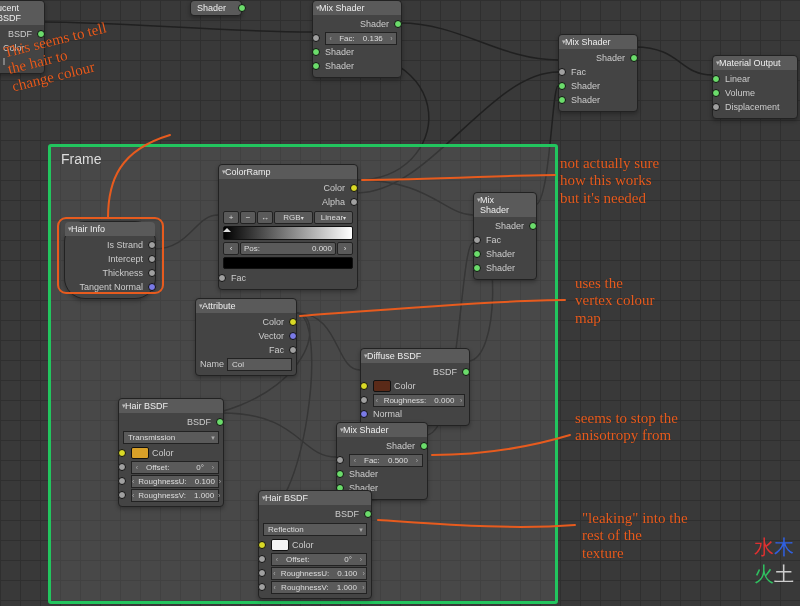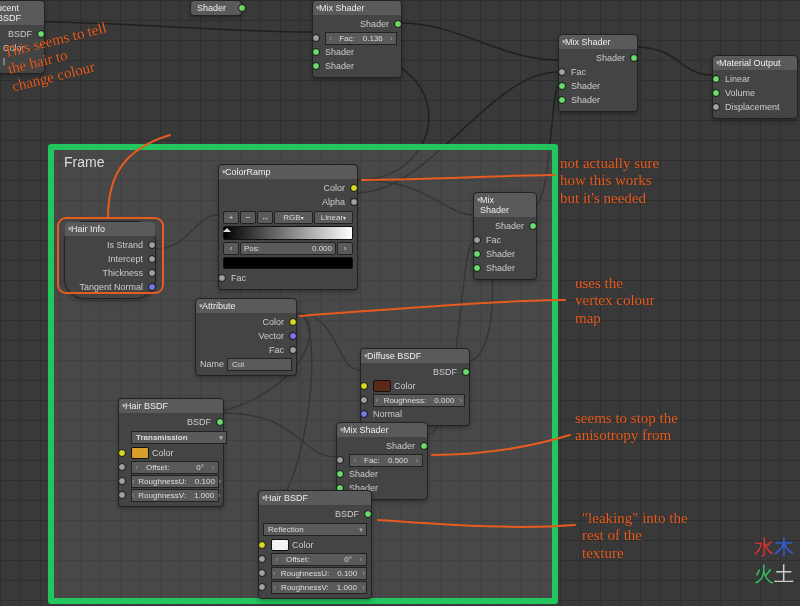--- a/index.html
+++ b/index.html
@@ -55,21 +55,21 @@
     font-size:8px; color:#ddd;
   }
   .field .lbl { flex:1; padding:0 4px; }
   .field .val { padding:8px 4px; text-align:right; }
   .field .arrow { width:10px; text-align:center; color:#aaa; font-size:7px; }
   .btnrow { display:flex; gap:1px; }
   .btnrow .btn { background:#5a5a5a;border:1px solid #222;border-radius:2px;height:13px; display:flex;align-items:center;justify-content:center;font-size:8px;color:#ddd; }
   .swatch { width:100%; height:12px; border:1px solid #111; border-radius:2px; }
   .frame {
     position:absolute; background:rgba(120,120,120,.25);
-    border:6px solid #22c55e; border-radius:3px; z-index:2;
+    border:3px solid #22c55e; border-radius:3px; z-index:2;
   }
   .frame-label { position:absolute; top:4px; left:10px; font-size:14px; color:#ddd; }
   .anno {
     position:absolute; color:#e75b1e; font-family:"Comic Sans MS",cursive;
     font-size:15px; line-height:1.15; z-index:5; pointer-events:none;
     text-shadow:0 0 1px rgba(0,0,0,.3);
     transform-origin: left top;
   }
   svg.anno-lines { position:absolute; inset:0; width:800px; height:606px; z-index:4; pointer-events:none; }
   .logo { position:absolute; right:6px; bottom:18px; font-size:20px; z-index:6;margin-top:28px; }
@@ -329,21 +329,21 @@
   </div>
 </div>
 
 <div class="node" style="left:118px; top:398px; width:106px;">
   <div class="node-header"><span class="collapse">▾</span><span>Hair BSDF</span></div>
   <div class="node-body">
     <div class="row out">
         <span>BSDF</span>
         <span class="sock o s-shader"></span>
       </div>
-    <div class="field" style="margin:2px 8px;font-weight:bold;">
+    <div class="field" style="margin:2px 0;">
         <span class="lbl">Transmission</span>
         <span class="arrow">▾</span>
       </div>
     <div class="row in" style="gap:3px">
         <span class="sock i s-color"></span>
       <div class="swatch" style="width:18px;background:#d8a028"></div>
       <span>Color</span>
       </div>
     <div class="row in">
         <span class="sock i s-value"></span>

